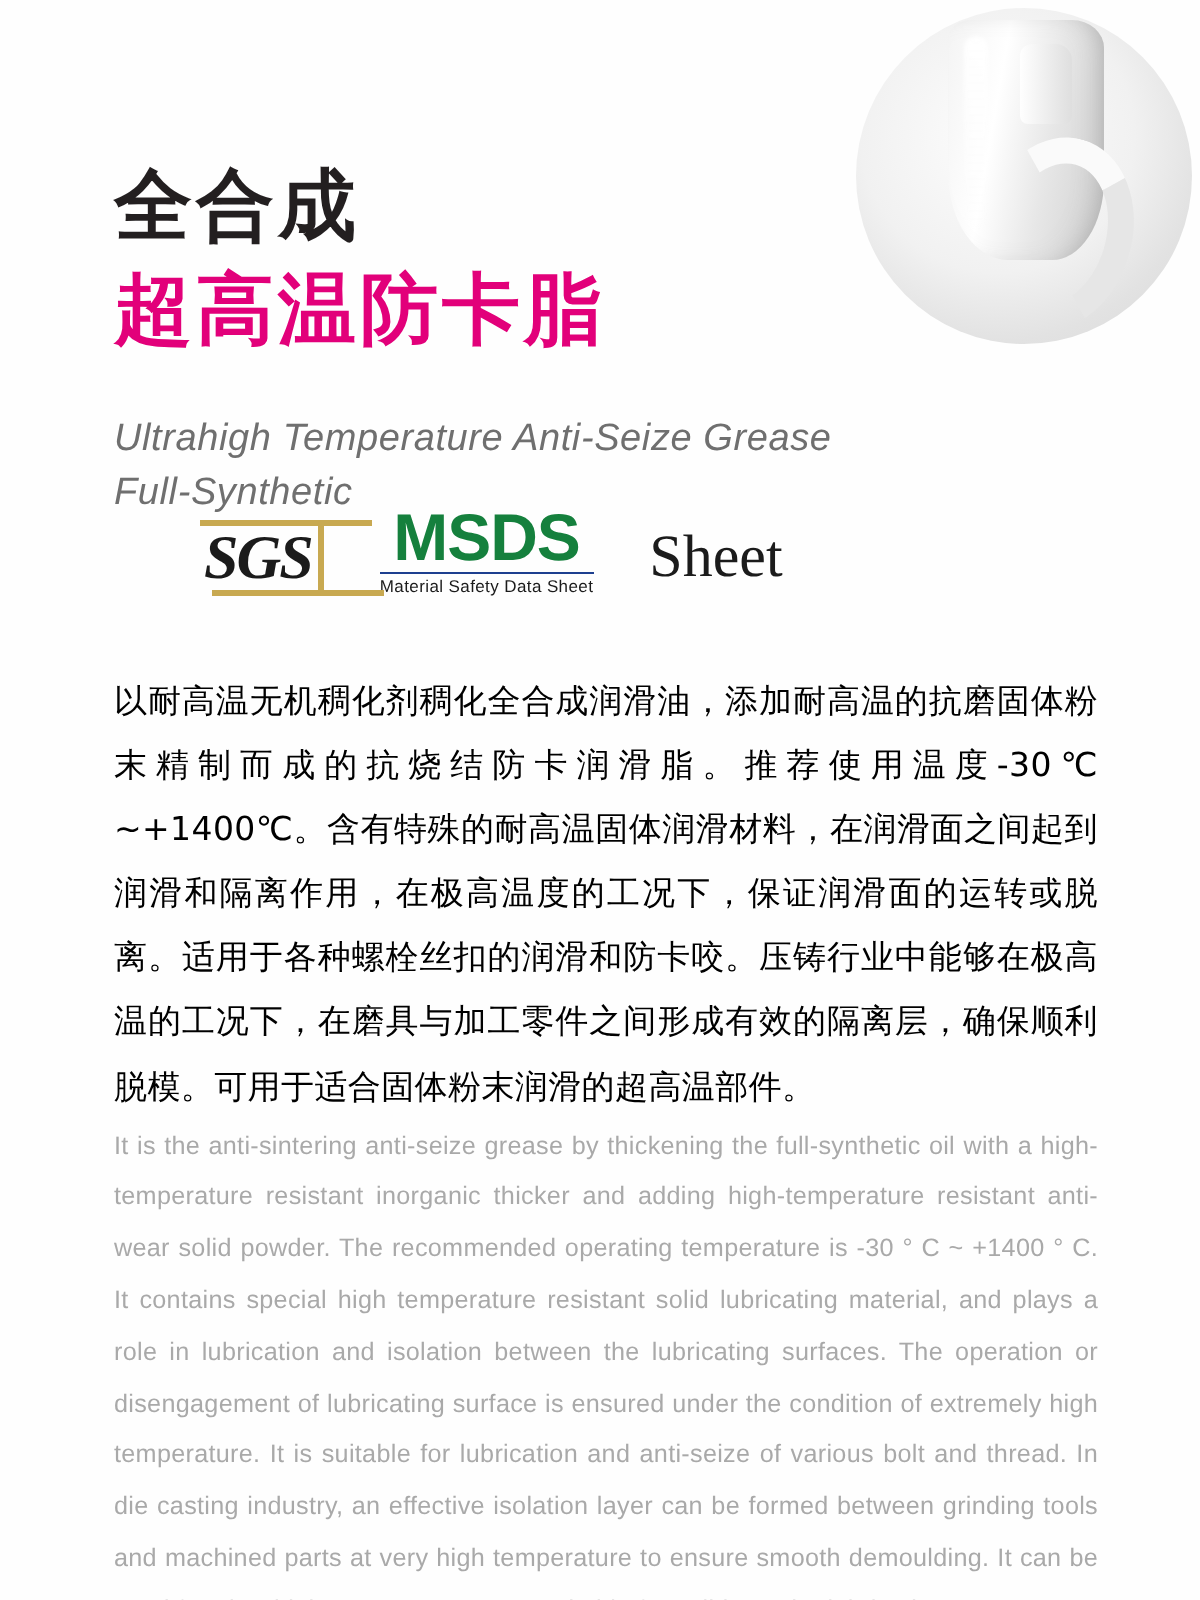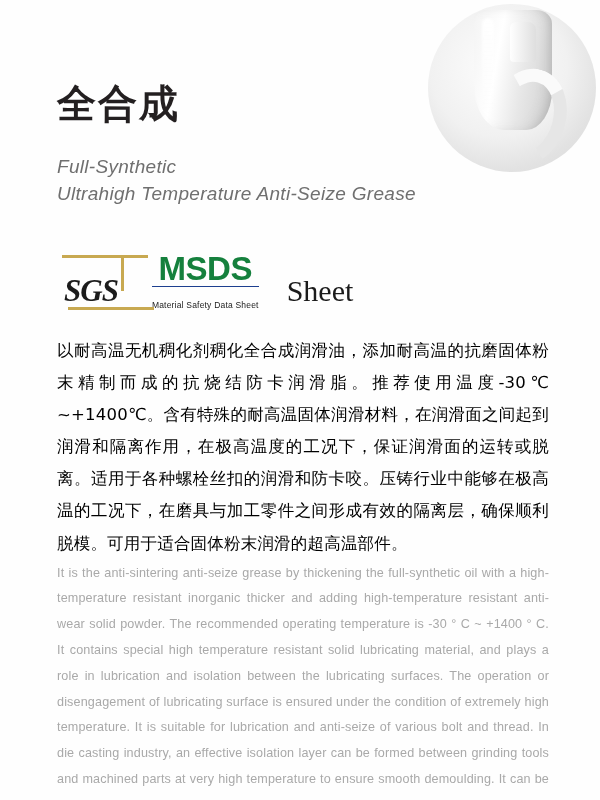--- a/index.html
+++ b/index.html
@@ -120,21 +120,22 @@
     position: absolute;
     left: 62px;
     top: 252px;
     display: flex;
     align-items: flex-end;
     gap: 28px;
   }
   .cert-sgs {
     position: relative;
     display: inline-block;
-    padding: 18px 6px 1px 2px;
+    padding: 1px 6px 1px 2px;
+    margin-left: 38px;
   }
   .cert-sgs .sgs-text {
     font-family: "Liberation Serif", serif;
     font-size: 31px;
     font-weight: 700;
     font-style: italic;
     color: #1b1b1b;
     letter-spacing: -1px;
   }
   .cert-sgs .sgs-bar-top,
@@ -155,21 +156,21 @@
     color: #15803d;
     letter-spacing: -.5px;
     line-height: 1;
   }
   .cert-msds .msds-caption {
     font-family: "Liberation Sans", sans-serif;
     font-size: 8.5px;
     color: #1b1b1b;
     letter-spacing: .2px;
     border-top: 1px solid #1d3f8f;
-    padding-top: 13px;
+    padding-top: 1px;
     margin-top: 1px;
   }
   .cert-rohs {
     font-family: "Liberation Serif", serif;
     font-size: 30px;
     color: #1b1b1b;
     letter-spacing: 0;
     line-height: 1;
     padding-bottom: 4px;
   }
@@ -207,23 +208,24 @@
 
   <div class="product-photo">
     <div class="photo-tube"></div>
     <div class="photo-nozzle"></div>
     <div class="photo-cap"></div>
     <div class="photo-gloss"></div>
   </div>
 
   <div class="headings">
     <h1 class="title-cn-main">全合成</h1>
+    <h2 class="title-cn-sub">超高温防卡脂</h2>
     <div class="title-en">
+      <div>Ultrahigh Temperature Anti-Seize Grease</div>
       <div>Full-Synthetic</div>
-      <div>Ultrahigh Temperature Anti-Seize Grease</div>
     </div>
   </div>
 
   <div class="certs">
     <div class="cert-sgs">
       <span class="sgs-bar-top"></span>
       <span class="sgs-bar-right"></span>
       <span class="sgs-bar-bottom"></span>
       <span class="sgs-text">SGS</span>
     </div>

